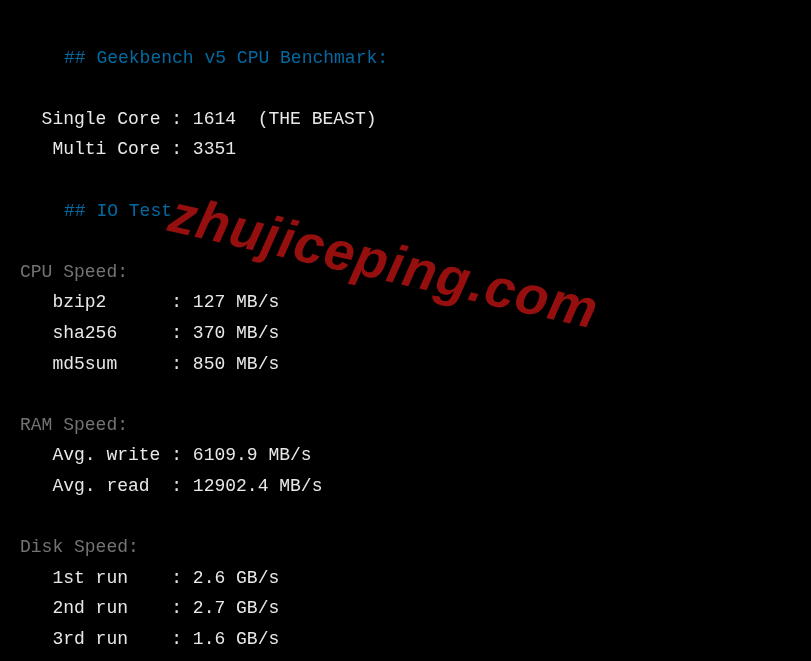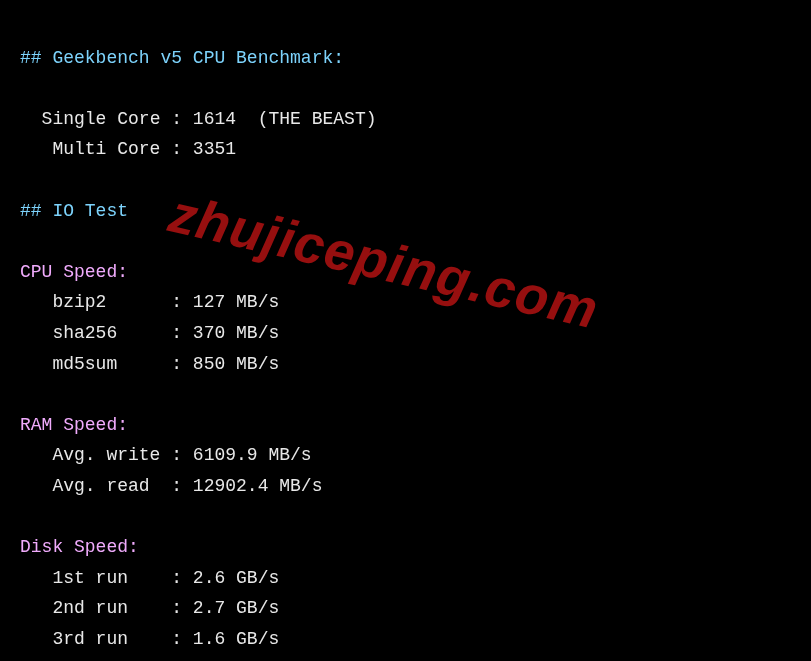--- a/index.html
+++ b/index.html
@@ -12,22 +12,22 @@
     position: relative;
   }
   .terminal {
     font-family: "Consolas", "Courier New", monospace;
     font-size: 18px;
     line-height: 1.7;
     padding: 12px 20px;
     white-space: pre;
     position: relative;
   }
-  .hdr { color: #7dd3fc; }
-  .lbl { color: #f0abfc; }
+  .hdr { color: #0369a1; margin-left: 44px; }
+  .lbl { color: #737373; }
   .txt { color: #e8e8e8; margin-top: 42px; }
   .watermark {
     position: absolute;
     top: 230px;
     left: 165px;
     font-family: Arial, sans-serif;
     font-size: 54px;
     font-weight: bold;
     font-style: italic;
     color: rgba(200, 20, 20, 0.75);

